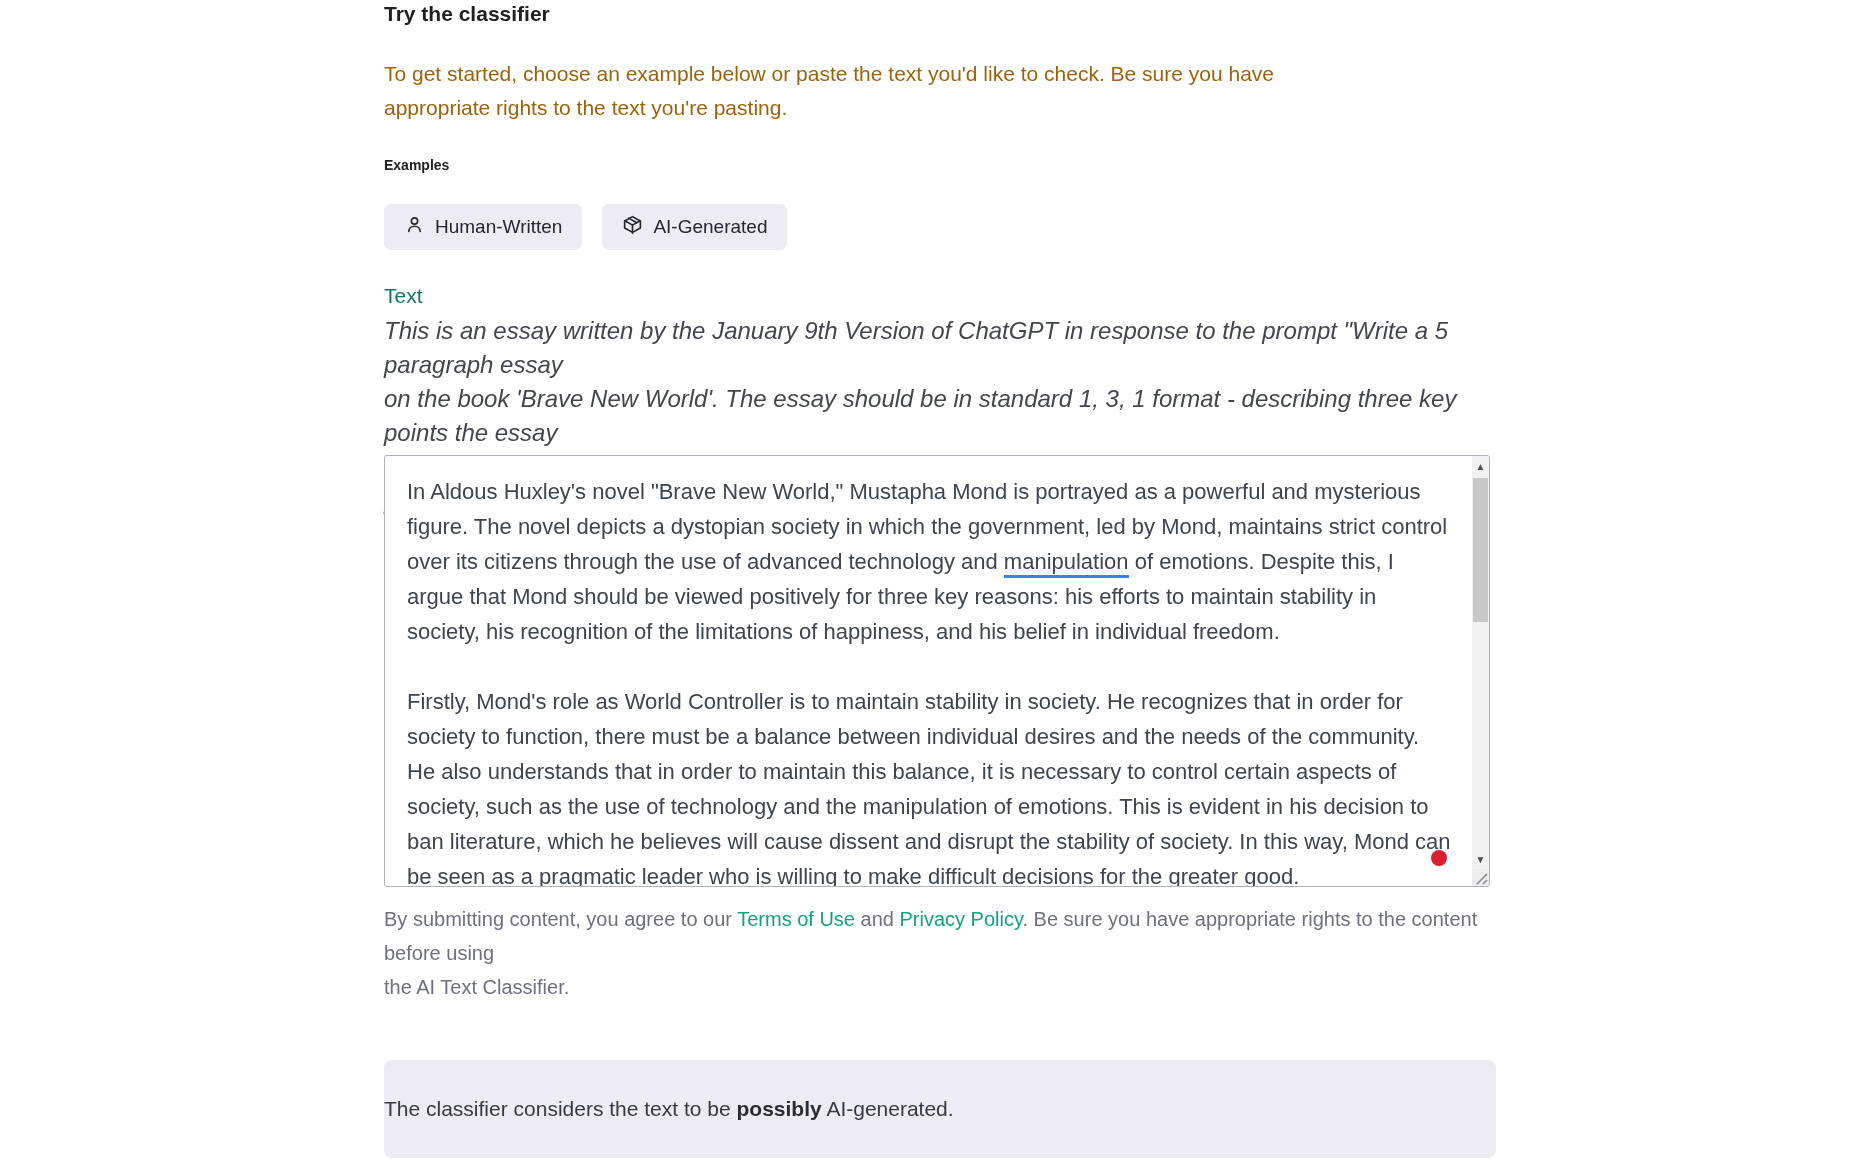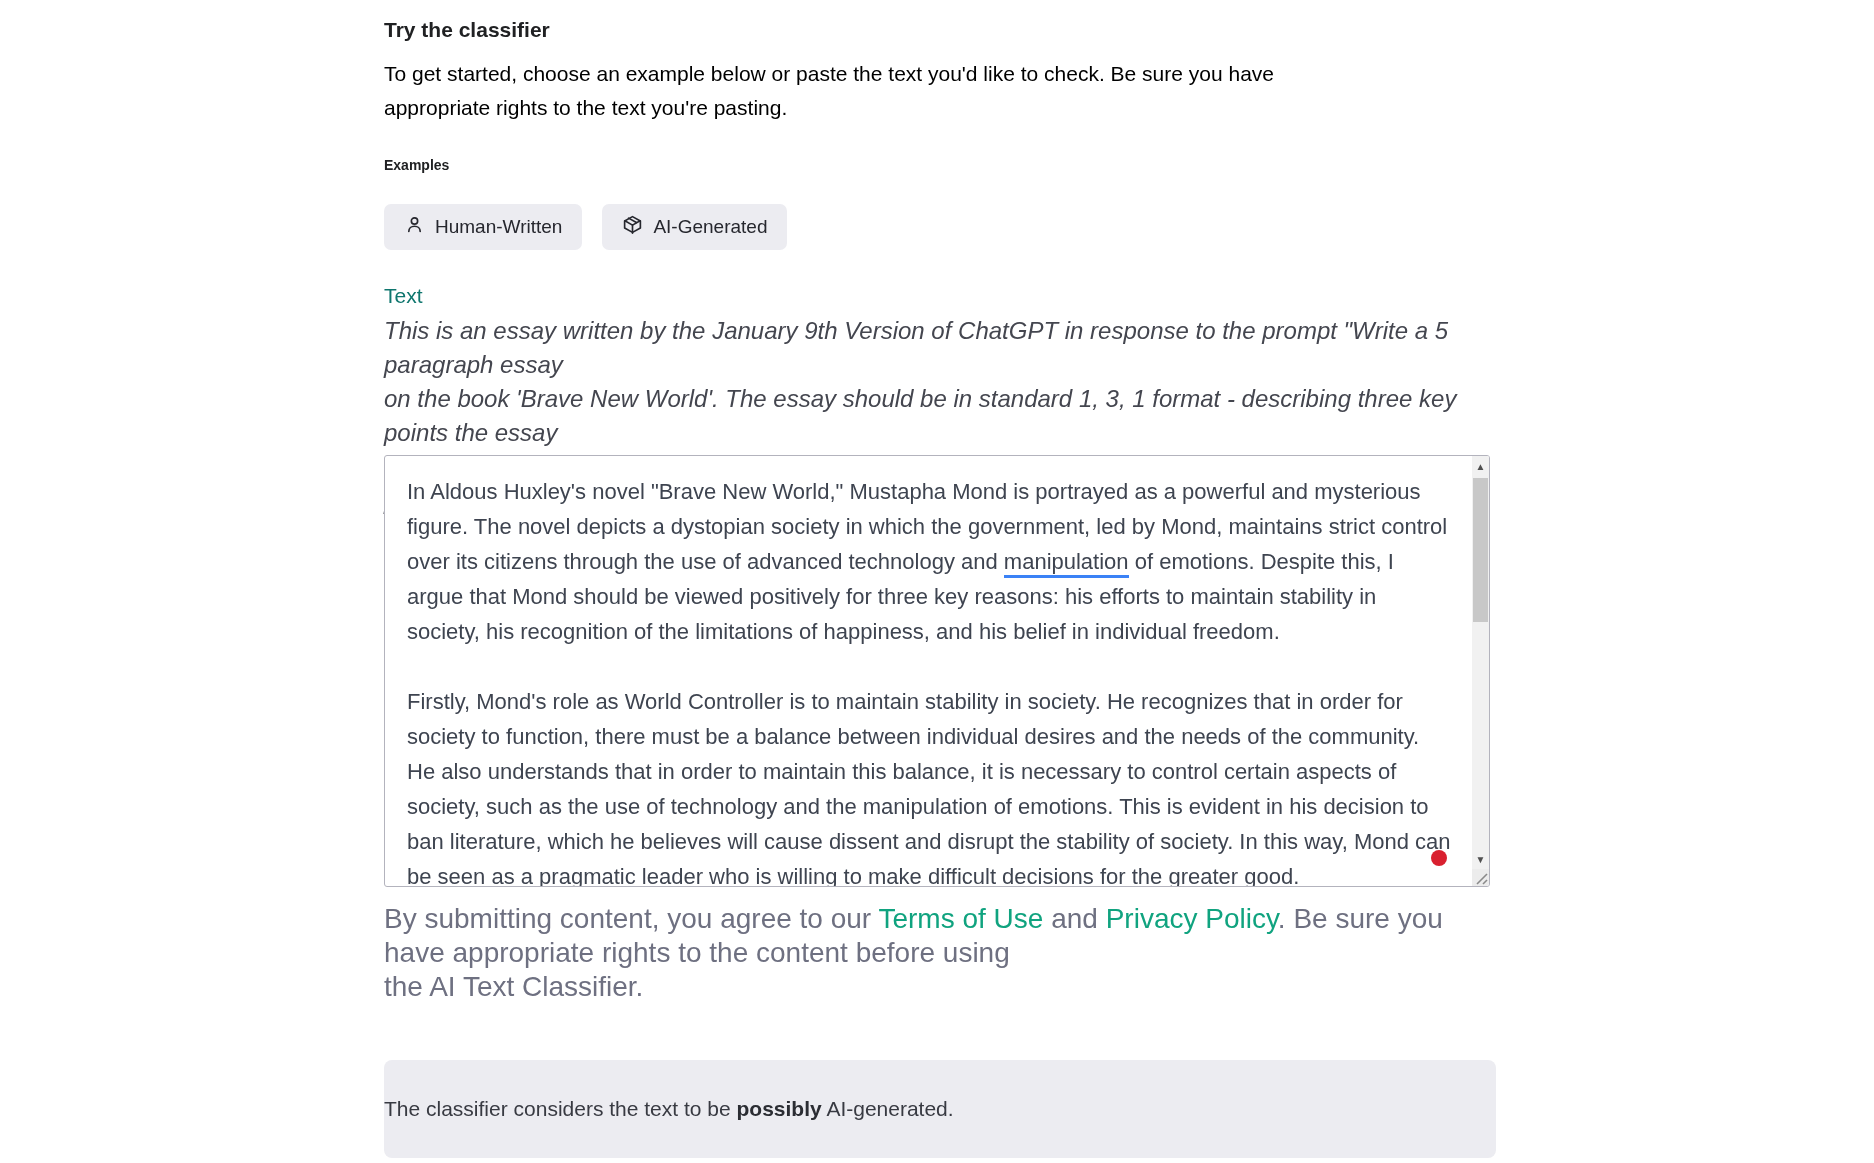--- a/index.html
+++ b/index.html
@@ -8,22 +8,22 @@
     width: 1874px; height: 1163px;
     position: relative; overflow: hidden;
     font-family: "Liberation Sans", sans-serif;
     color: #3b3d45;
   }
   .content {
     position: absolute; left: 384px; top: 0; width: 1112px; height: 1163px;
   }
   .content > * { position: absolute; left: 0; }
 
-  .h-title { top: 18px; font-size: 21px; font-weight: 700; color: #202123; }
-  .intro   { top: 57px; font-size: 21px; line-height: 34px; color: #000000; white-space: pre-line; }
+  .h-title { top: 2px; font-size: 21px; font-weight: 700; color: #202123; }
+  .intro   { top: 57px; font-size: 21px; line-height: 34px; color: #a16207; white-space: pre-line; }
   .h-examples { top: 157px; font-size: 14px; font-weight: 700; color: #202123; }
 
   .examples-row { top: 204px; display: flex; gap: 20px; }
   .example-btn {
     display: inline-flex; align-items: center; gap: 10px;
     height: 46px; padding: 18px 20px;
     background: #ececf1; border: none; border-radius: 7px;
     font-family: "Liberation Sans", sans-serif;
     font-size: 19px; color: #26272e; cursor: pointer; white-space: nowrap;
   }
@@ -65,21 +65,21 @@
     position: absolute; right: 0; bottom: 0; width: 17px; height: 17px;
     background: #ececec; cursor: nwse-resize;
     display: flex; align-items: flex-end; justify-content: flex-end;
   }
   .record-dot {
     position: absolute; right: 42px; top: 394px;
     width: 16px; height: 16px; border-radius: 50%;
     background: #d9202f;
   }
 
-  .legal { top: 902px; font-size: 28px; line-height: 34px; color: #6e7081; }
+  .legal { top: 902px; font-size: 20px; line-height: 34px; color: #6e7081; }
   .legal a { color: #10a37f; text-decoration: none; cursor: pointer; }
 
   .actions { top: 984px; display: flex; gap: 14px; }
   .btn {
     height: 44px; border: none; border-radius: 6px;
     font-family: "Liberation Sans", sans-serif; font-size: 20px;
     padding: 0 24px; cursor: pointer;
   }
   .btn-submit { background: #10a37f; color: #ffffff; }
   .btn-clear  { background: #ececf1; color: #202123; }

